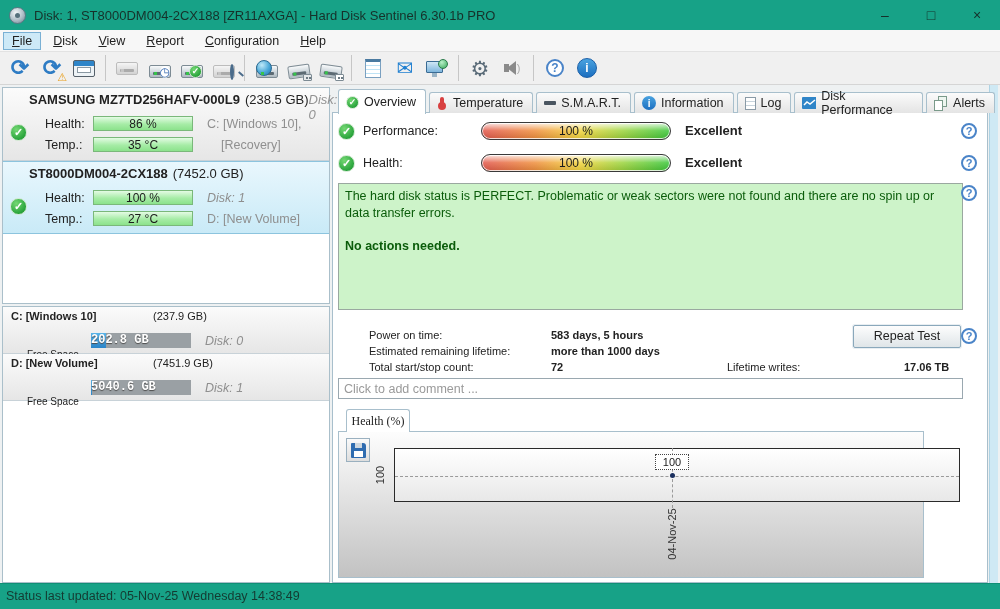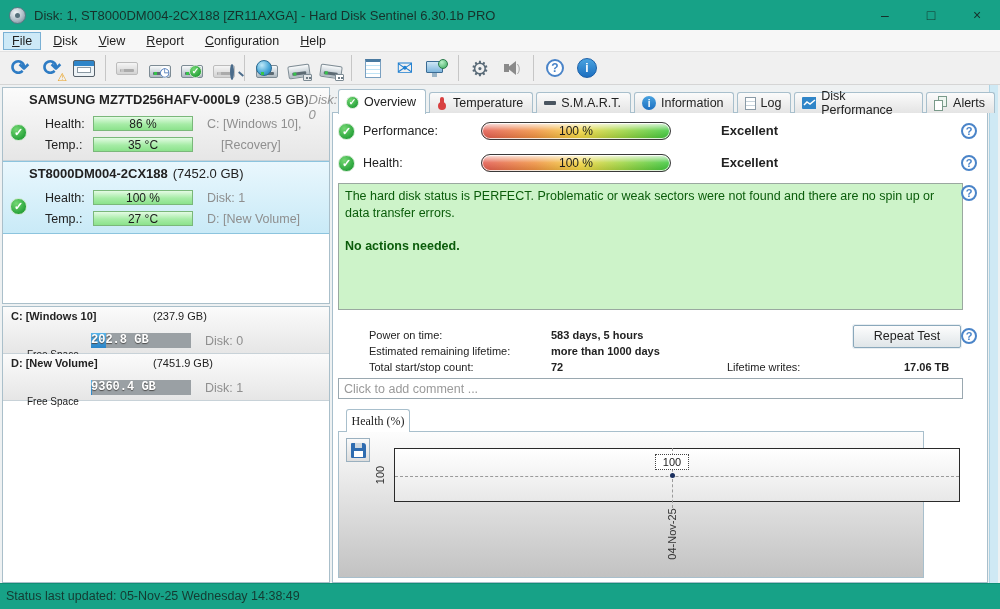--- a/index.html
+++ b/index.html
@@ -77,21 +77,21 @@
   .disk-item.selected { background:linear-gradient(180deg,#e9f7fd,#c9eaf7); border-top:1px solid #8cc4de; border-bottom:1px solid #8cc4de; }
   .d-title { display:flex; align-items:baseline; margin-left:26px; margin-right:6px; height:21px; font-size:13px; }
   .d-name { font-weight:bold; margin-right:5px; white-space:nowrap; }
   .d-cap { white-space:nowrap; }
   .d-diskno { margin-left:auto; font-style:italic; color:#939393; }
   .d-row { display:flex; align-items:center; height:21px; padding-left:42px; }
   .d-label { width:48px; font-size:12.5px; }
   .gbar { width:100px; height:15px; text-align:center; line-height:14px; font-size:12px; color:#1c1c1c;
     background:linear-gradient(180deg,#e4fbe4,#a6eca6 55%,#8ce28c); border:1px solid #7ab87a; }
   .d-right { margin-left:14px; color:#8f8f8f; font-size:12.5px; white-space:nowrap; }
-  .d-right.italic { }
+  .d-right.italic { font-style:italic; }
   .d-chk { position:absolute; left:7px; top:36px; }
 
   .part-item { position:relative; height:47px; background:linear-gradient(180deg,#fbfbfb,#e6e6e6); border-bottom:1px solid #c8d2d8; padding-top:3px; }
   .p-title { display:flex; align-items:baseline; padding-left:8px; height:21px; font-size:11px; }
   .p-name { font-weight:bold; width:142px; }
   .p-row { display:flex; align-items:center; height:19px; padding-left:24px; }
   .p-label { width:64px; font-size:10px;margin-top:28px; }
   .fbar { width:100px; height:15px; background:#9aa0a4; position:relative; overflow:hidden;font-family:Liberation Mono, monospace; }
   .fbar .used { position:absolute; left:0; top:0; bottom:0; background:linear-gradient(180deg,#5ab4e8,#2a84c8); }
   .fbar .txt { position:relative; color:#fff; font-weight:bold; font-size:12px; line-height:15px; text-align:center; text-shadow:0 1px 1px #4a4a4a; }
@@ -115,21 +115,21 @@
   .pages .pg1 { position:absolute; left:4px; top:0; width:9px; height:11px; background:#eef6f0; border:1px solid #7a9a8a; }
   .pages .pg2 { position:absolute; left:0; top:4px; width:9px; height:11px; background:#fff; border:1px solid #7a9a8a; }
 
   .status-row { position:absolute; left:5px; height:20px; display:flex; align-items:center; }
   .status-row .lbl { width:118px; margin-left:8px; font-size:12.5px; }
   .gauge { width:190px; height:18px; border:1px solid #3a3a3a; border-radius:9px; position:relative; overflow:hidden;
     background:linear-gradient(180deg, rgba(255,255,255,.85), rgba(255,255,255,.15) 48%, rgba(0,0,0,.10)),
                linear-gradient(90deg,#e2574c 0%,#ef8e3c 28%,#f3d53e 52%,#9ed43c 74%,#39c639 100%);
     box-shadow:inset 0 0 0 1px rgba(255,255,255,.8); }
   .gauge .val { position:absolute; inset:0; text-align:center; line-height:17px; font-size:12px; color:#1a1a1a; }
-  .rating { position:absolute; left:352px; font-weight:bold; font-size:13px;margin-left:36px; }
+  .rating { position:absolute; left:352px; font-weight:bold; font-size:13px; }
   .row-help { position:absolute; left:628px; }
 
   .status-box { position:absolute; left:5px; top:70px; width:625px; height:127px; background:#cdf3c9; border:1px solid #9aa8a0; padding:4px 6px; color:#0a5c0a; font-size:12.5px; line-height:1.35; overflow:hidden; }
   .status-box p.b { font-weight:bold; margin-top:16px; }
 
   .stats { position:absolute; left:8px; top:214px; width:620px; font-size:11px;margin-left:28px; }
   .stat-line { display:flex; height:16px; align-items:center; }
   .stat-line .sl { width:182px; }
   .stat-line .sv { font-weight:bold; }
   .stat-line .sl2 { margin-left:96px; width:177px; }
@@ -333,21 +333,21 @@
 
         <div class="part-item">
           <div class="p-title">
             <span class="p-name">D: [New Volume]</span>
             <span>(7451.9 GB)</span>
           </div>
           <div class="p-row">
             <span class="p-label">Free Space</span>
             <span class="fbar">
               <span class="used" style="width: 1%;"></span>
-              <span class="txt">9360.4 GB</span>
+              <span class="txt">5040.6 GB</span>
             </span>
             <span class="d-right italic">Disk: 1</span>
           </div>
         </div>
 
       </div>
     </div>
 
     <div class="main">
       <div class="tabs">

